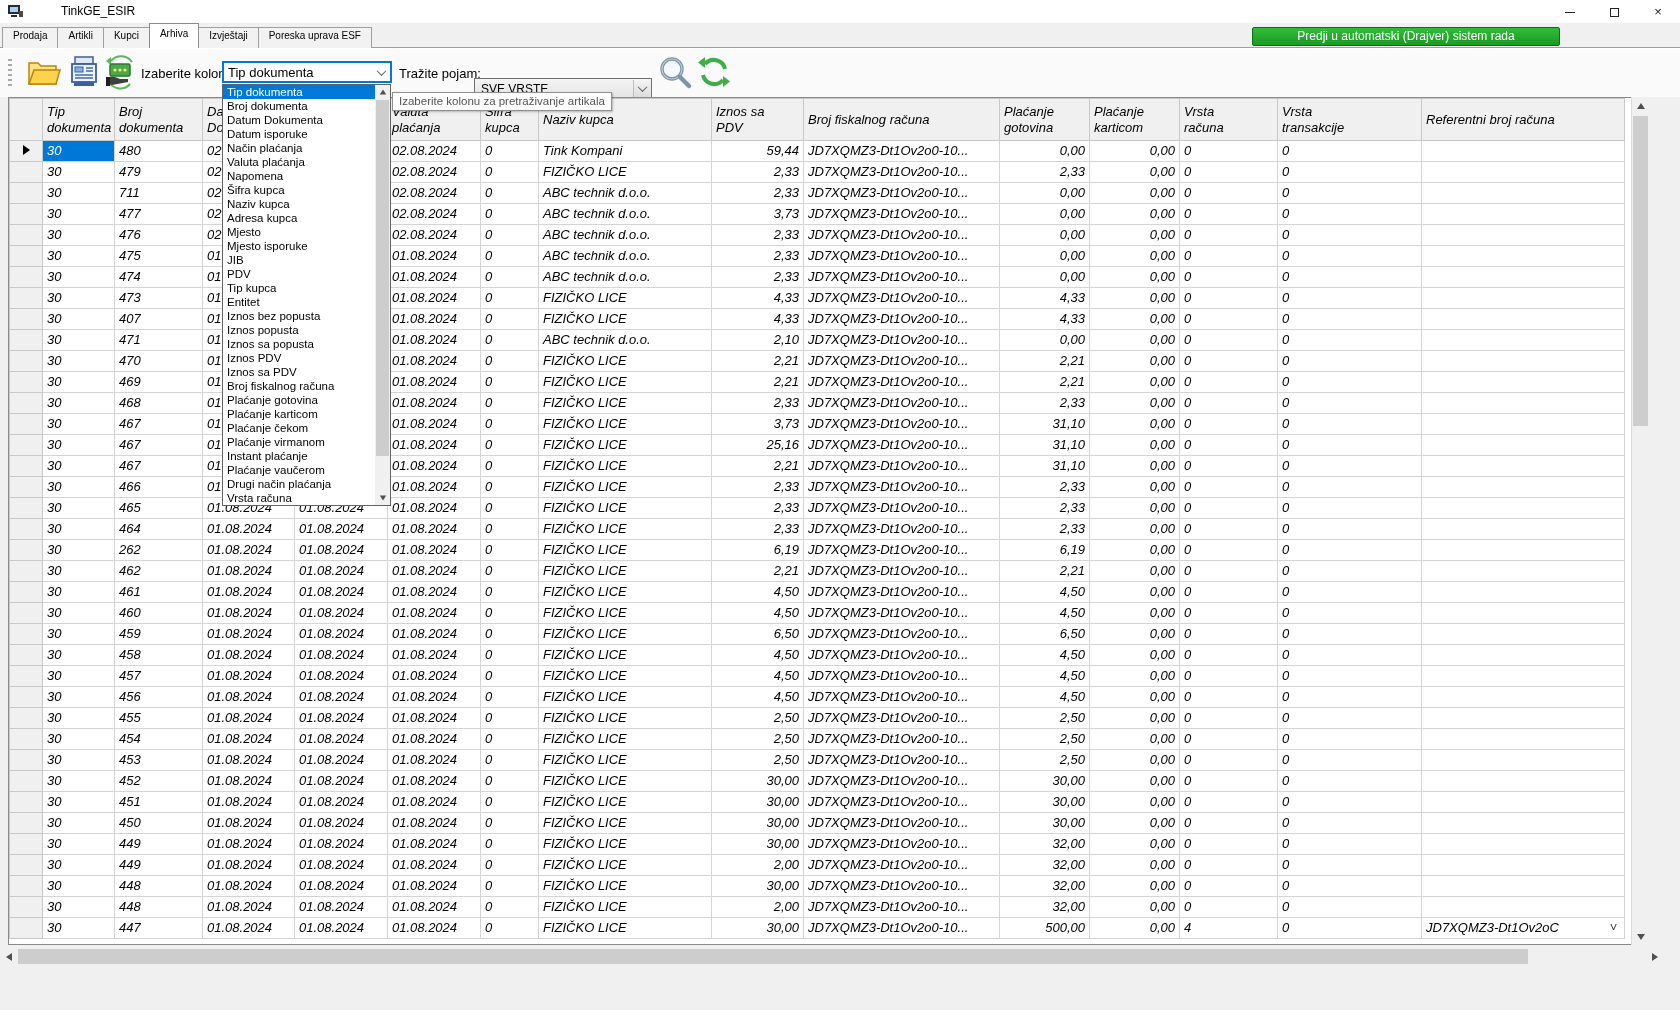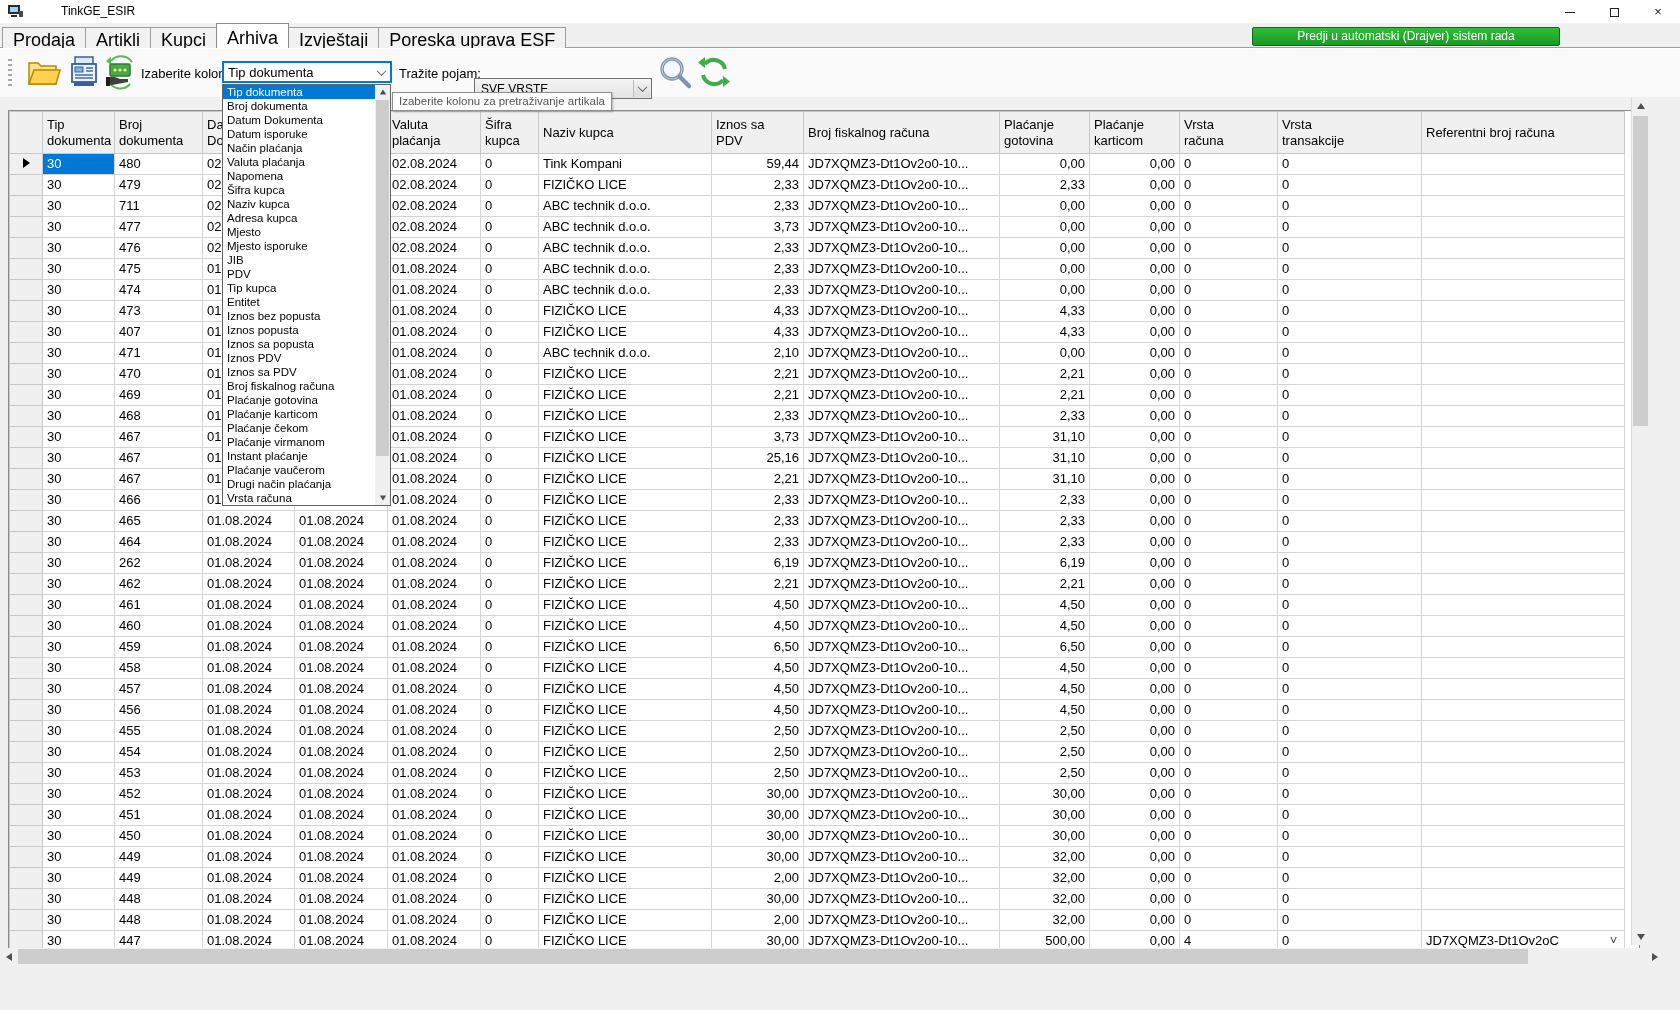--- a/index.html
+++ b/index.html
@@ -14,21 +14,21 @@
   .winbtn { position:absolute; top:0; width:44px; height:23px; text-align:center; line-height:23px;
     font-size:13px; color:#222; cursor:default; }
   .winbtn-min { right:88px; } .winbtn-max { right:44px; } .winbtn-close { right:0; }
   .minglyph { display:inline-block; width:10px; height:1px; background:#222; vertical-align:middle; }
   .maxglyph { display:inline-block; width:9px; height:9px; border:1px solid #222; vertical-align:middle; }
 
   
   .tabstrip { position:absolute; top:23px; left:0; width:1680px; height:25px; background:#f0f0f0; }
   .tabs { position:absolute; left:2px; bottom:0; display:flex; align-items:flex-end; }
   .tab { background:#f2f2f2; border:1px solid #9f9f9f; border-bottom:none; padding:2px 10px 3px 10px;
-    font-size:18px; color:#000; height:21px; margin-right:-1px; position:relative; }
+    font-size:10px; color:#000; height:21px; margin-right:-1px; position:relative; }
   .tab.active { background:#ffffff; height:25px; padding-top:4px; z-index:2;
     border-color:#8c8c8c; }
   .tabline { position:absolute; left:0; right:0; bottom:0; height:1px; background:#9f9f9f; }
   .green-btn { position:absolute; right:120px; top:4px; width:308px; height:19px;
     border:1px solid #0c6e14; border-radius:2px; color:#ffffff; font-size:12px;
     text-align:center; line-height:17px; background:linear-gradient(#2fbd37,#1d9a25); }
 
   
   .toolbar { position:absolute; top:48px; left:0; width:1680px; height:49px; background:#fafafa;
     border-top:1px solid #ffffff; }
@@ -53,22 +53,22 @@
   .combo-vrste .combo-arrow { background:linear-gradient(#f4f4f4,#dcdcdc); border-left:1px solid #bdbdbd; }
   .icon-search { position:absolute; left:656px; top:5px; }
   .icon-refresh { position:absolute; left:698px; top:7px; }
 
   
   .tooltip { position:absolute; left:392px; top:92px; height:19px; padding:2px 6px 0 6px;
     background:#fdfdfd; border:1px solid #8f8f8f; font-size:11.5px; color:#555;
     z-index:5; box-shadow:1px 1px 2px rgba(0,0,0,.25); white-space:nowrap; }
 
   
-  .grid { position:absolute; left:8px; top:110px; width:1632px; height:848px; background:#ffffff;
-    border:1px solid #8a8a8a; }
+  .grid { position:absolute; left:8px; top:97px; width:1632px; height:848px; background:#ffffff;
+    border:1px solid #8a8a8a;font-style:italic; }
   table.dgv { border-collapse:collapse; table-layout:fixed; width:1615px; }
   .dgv th, .dgv td { border:1px solid #d4d4d4; overflow:hidden; white-space:nowrap;
     font-size:13px; font-weight:normal; padding:0 4px; }
   .dgv thead th { background:#f0f0f0; text-align:left; vertical-align:middle; height:42px;
     white-space:pre-line; line-height:16px; color:#000; border-color:#c8c8c8; }
   .dgv td { height:20.55px; line-height:20px; color:#000; background:#fff; }
   .dgv td.num { text-align:right; }
   .dgv td.rowsel, .dgv th.rowsel { background:#f0f0f0; width:33px; padding:0;
     text-align:center; border-color:#c8c8c8; }
   .dgv td.selcell { background:#0078d7; color:#fff; }

